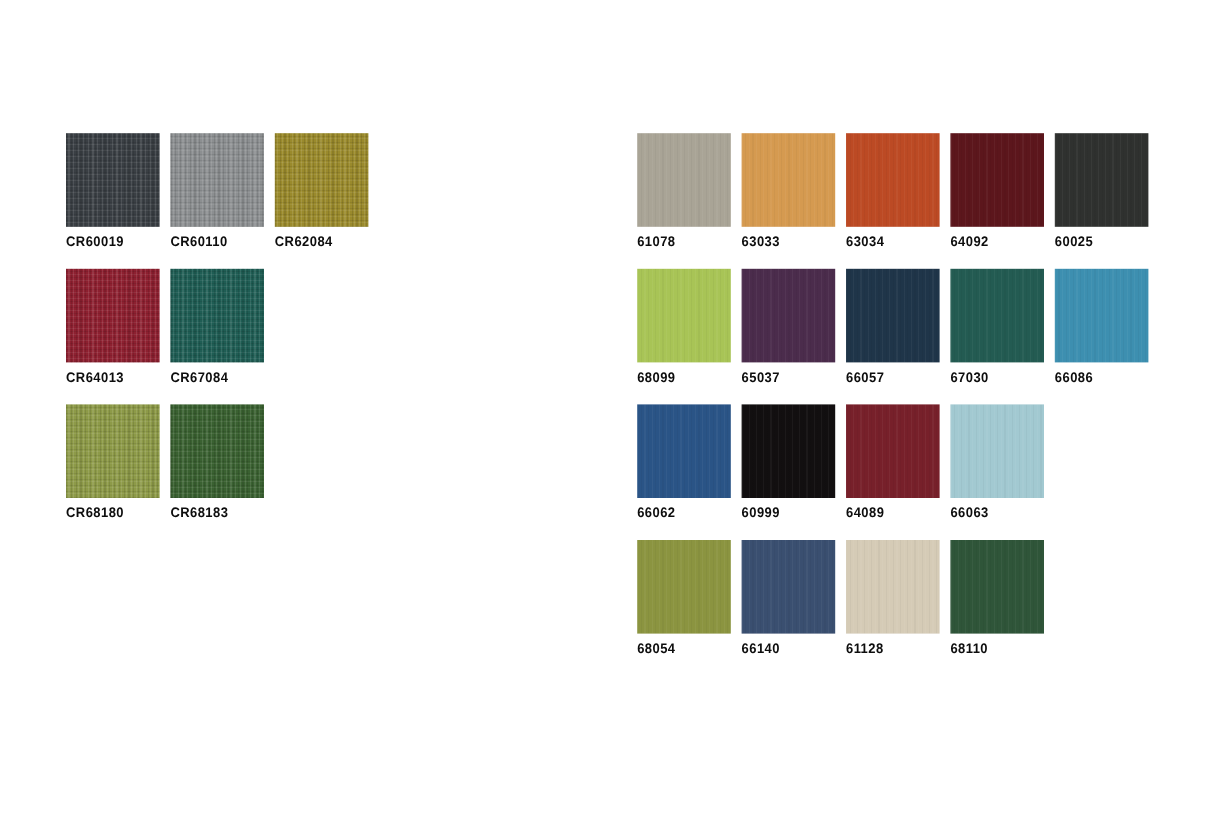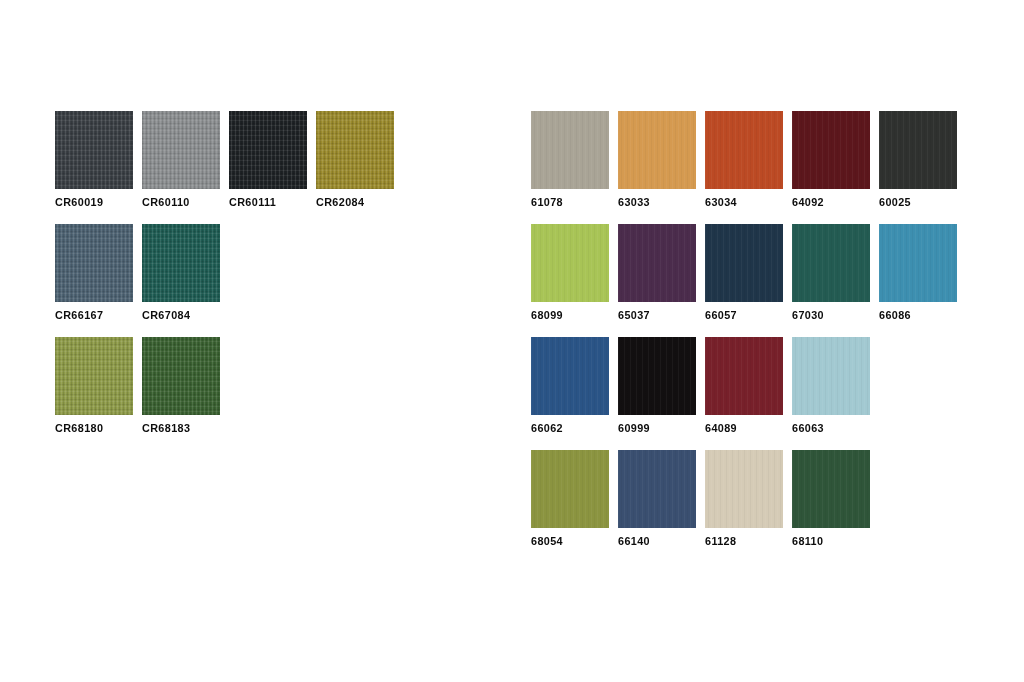--- a/index.html
+++ b/index.html
@@ -106,32 +106,28 @@
       <div class="swatch-row">
         <div class="swatch-cell">
           <div class="swatch-chip" title="#3a3f44" style="background-color: rgb(58, 63, 68);"></div>
           <div class="swatch-label" style="color: rgb(13, 13, 13);">CR60019</div>
         </div>
         <div class="swatch-cell">
           <div class="swatch-chip" title="#8c8f91" style="background-color: rgb(140, 143, 145);"></div>
           <div class="swatch-label" style="color: rgb(13, 13, 13);">CR60110</div>
         </div>
         <div class="swatch-cell">
-          <div class="swatch-chip" title="#1e2225" style="background-color: rgb(30, 34, 37);"></div>
-          <div class="swatch-label" style="color: rgb(13, 13, 13);">CR60111</div>
-        </div>
-        <div class="swatch-cell">
           <div class="swatch-chip" title="#9a8a2c" style="background-color: rgb(154, 138, 44);"></div>
           <div class="swatch-label" style="color: rgb(13, 13, 13);">CR62084</div>
         </div>
       </div>
       <div class="swatch-row">
         <div class="swatch-cell">
-          <div class="swatch-chip" title="#4d6272" style="background-color: rgb(77, 98, 114);"></div>
-          <div class="swatch-label" style="color: rgb(13, 13, 13);">CR66167</div>
+          <div class="swatch-chip" title="#8d2030" style="background-color: rgb(141, 32, 48);"></div>
+          <div class="swatch-label" style="color: rgb(13, 13, 13);">CR64013</div>
         </div>
         <div class="swatch-cell">
           <div class="swatch-chip" title="#1f5d54" style="background-color: rgb(31, 93, 84);"></div>
           <div class="swatch-label" style="color: rgb(13, 13, 13);">CR67084</div>
         </div>
       </div>
       <div class="swatch-row">
         <div class="swatch-cell">
           <div class="swatch-chip" title="#8d9a48" style="background-color: rgb(141, 154, 72);"></div>
           <div class="swatch-label" style="color: rgb(13, 13, 13);">CR68180</div>

